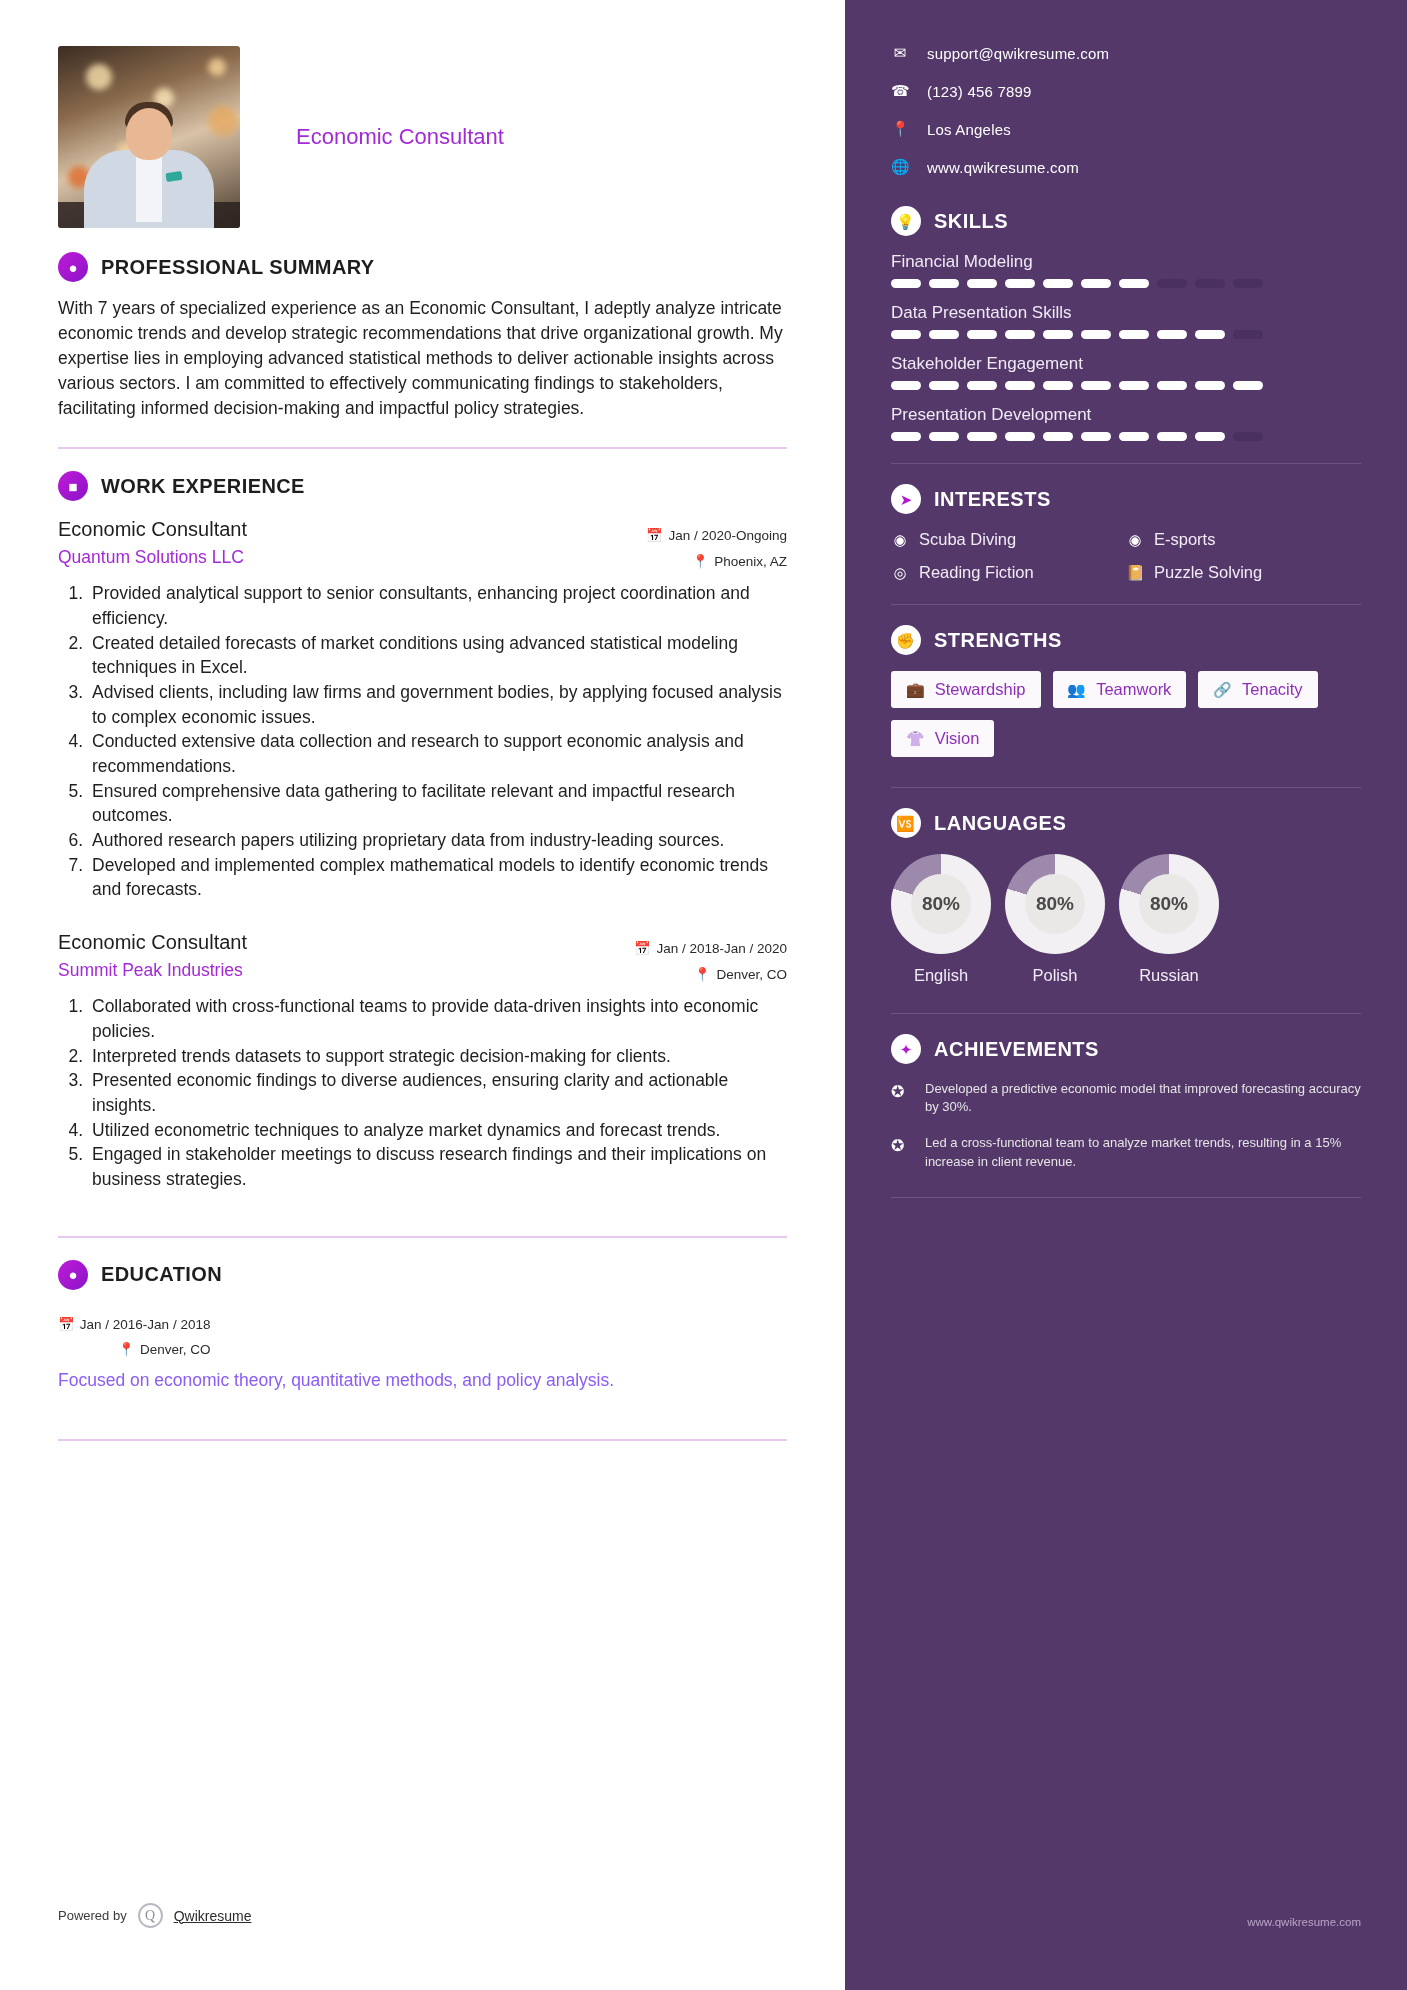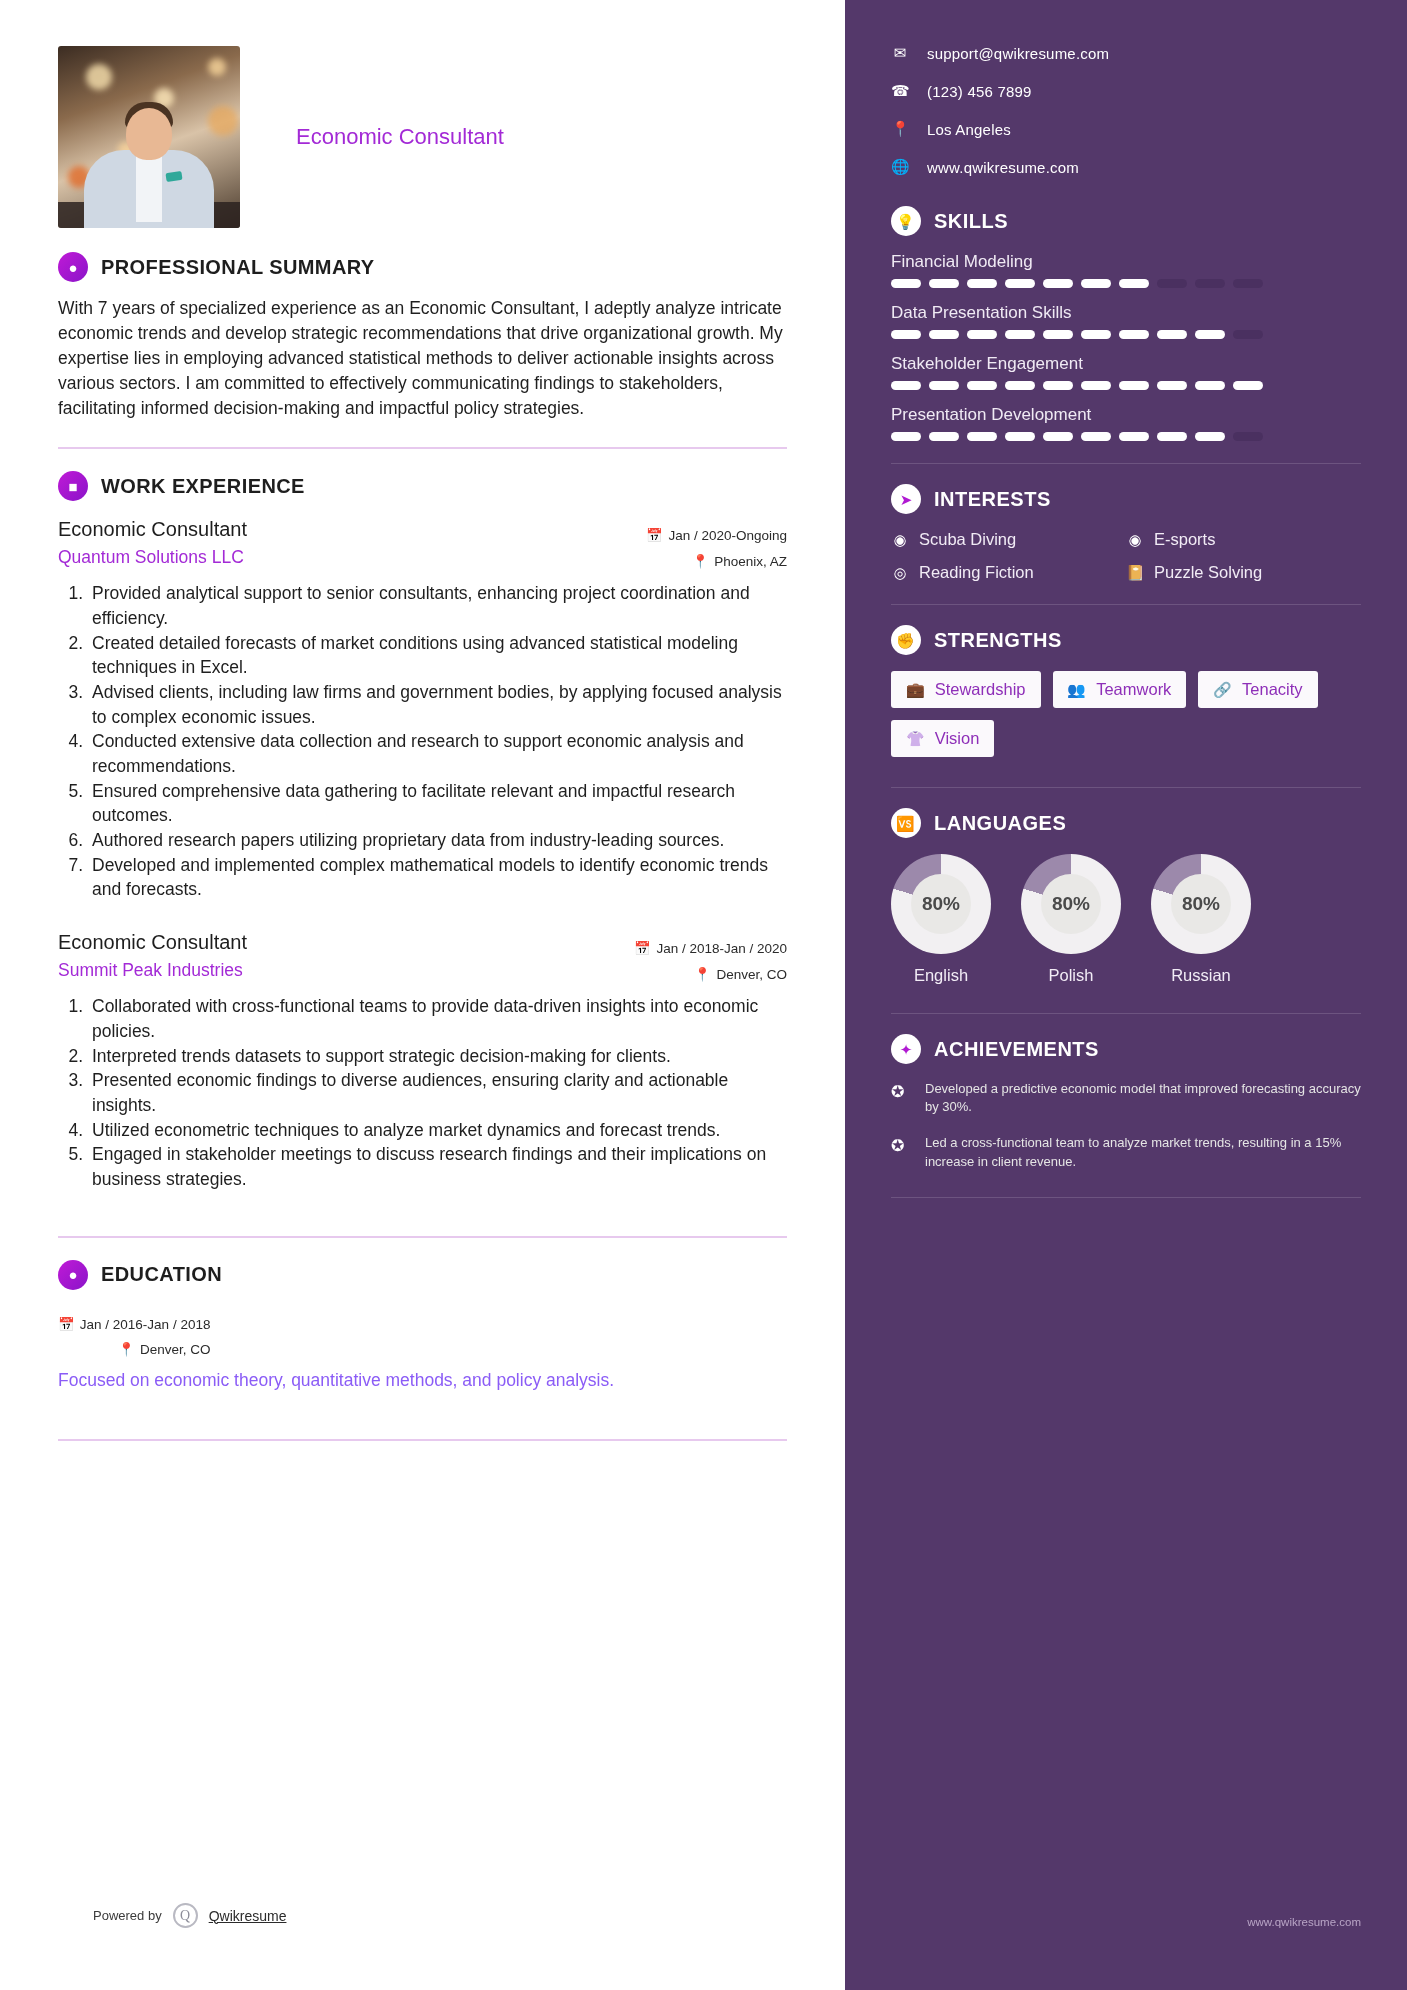--- a/index.html
+++ b/index.html
@@ -65,21 +65,21 @@
   .job-company { font-size: 17.5px; color: #a32ad6; line-height: 1.5; }
   .job-meta { text-align: right; padding-top: 8px; }
   .job-meta div { font-size: 13.5px; color: #2b2b2b; line-height: 1.9; white-space: nowrap; }
   .meta-ico { display:inline-block; margin-right: 5px; }
 
   ol.bullets { margin: 7px 0 0 30px; }
   ol.bullets li { font-size: 17.5px; line-height: 1.41; color: #1f1f1f; padding-left: 4px; }
 
   .edu-desc { font-size: 17.5px; line-height: 1.42; color: #8b5cf6; margin-top: 5px; }
 
-  .footer-left { position: absolute; left: 58px; bottom: 62px; display: flex; align-items: center; gap: 11px; margin-left: 35px; }
+  .footer-left { position: absolute; left: 58px; bottom: 62px; display: flex; align-items: center; gap: 11px; }
   .footer-left .pb { font-size: 13px; color: #3a3a3a; }
   .qlogo { width: 25px; height: 25px; border-radius:50%; border:2px solid #b9b9c2;
            color:#8d8d99; font-size:14px; display:flex; align-items:center; justify-content:center;
            font-family:"Liberation Serif", serif; }
   .qname { font-size: 14px; color:#2b2b2b; text-decoration: underline; }
 
   
   .right { width: 562px; background: #54386a; padding: 44px 46px 0 46px; position: relative; color: #fff; }
   .contact-item { display: flex; align-items: center; gap: 18px; margin-bottom: 20px; }
   .contact-ico { width: 18px; text-align: center; font-size: 15px; color: #fff; flex:0 0 18px; }
@@ -106,21 +106,21 @@
   .interest .il { font-size: 16.5px; color:#f2ecf6; }
 
   .strength-grid { display:flex; flex-wrap:wrap; gap: 12px; }
   .strength {
     background:#fbf9fc; border-radius: 3px; padding: 9px 15px;
     display:flex; align-items:center; gap: 10px;
   }
   .strength .si { color:#b01ad2; font-size: 15px; }
   .strength .sl { color:#8e2fb8; font-size: 16.5px; }
 
-  .lang-row { display:flex; gap: 30px; margin-top: 6px; }
+  .lang-row { display:flex; gap: 14px; margin-top: 6px; }
   .lang { width: 100px; text-align:center; }
   .donut { width: 100px; height: 100px; border-radius:50%; position: relative;
            background: conic-gradient(#f2f0f2 0deg 288deg, #9c89ab 288deg 360deg); }
   .donut::after {
     content:""; position:absolute; inset: 20px; border-radius:50%;
     background:#e9e8e6;
   }
   .donut .pct {
     position:absolute; inset:0; display:flex; align-items:center; justify-content:center;
     font-size: 19px; font-weight:700; color:#4a4a4a; z-index: 2;

